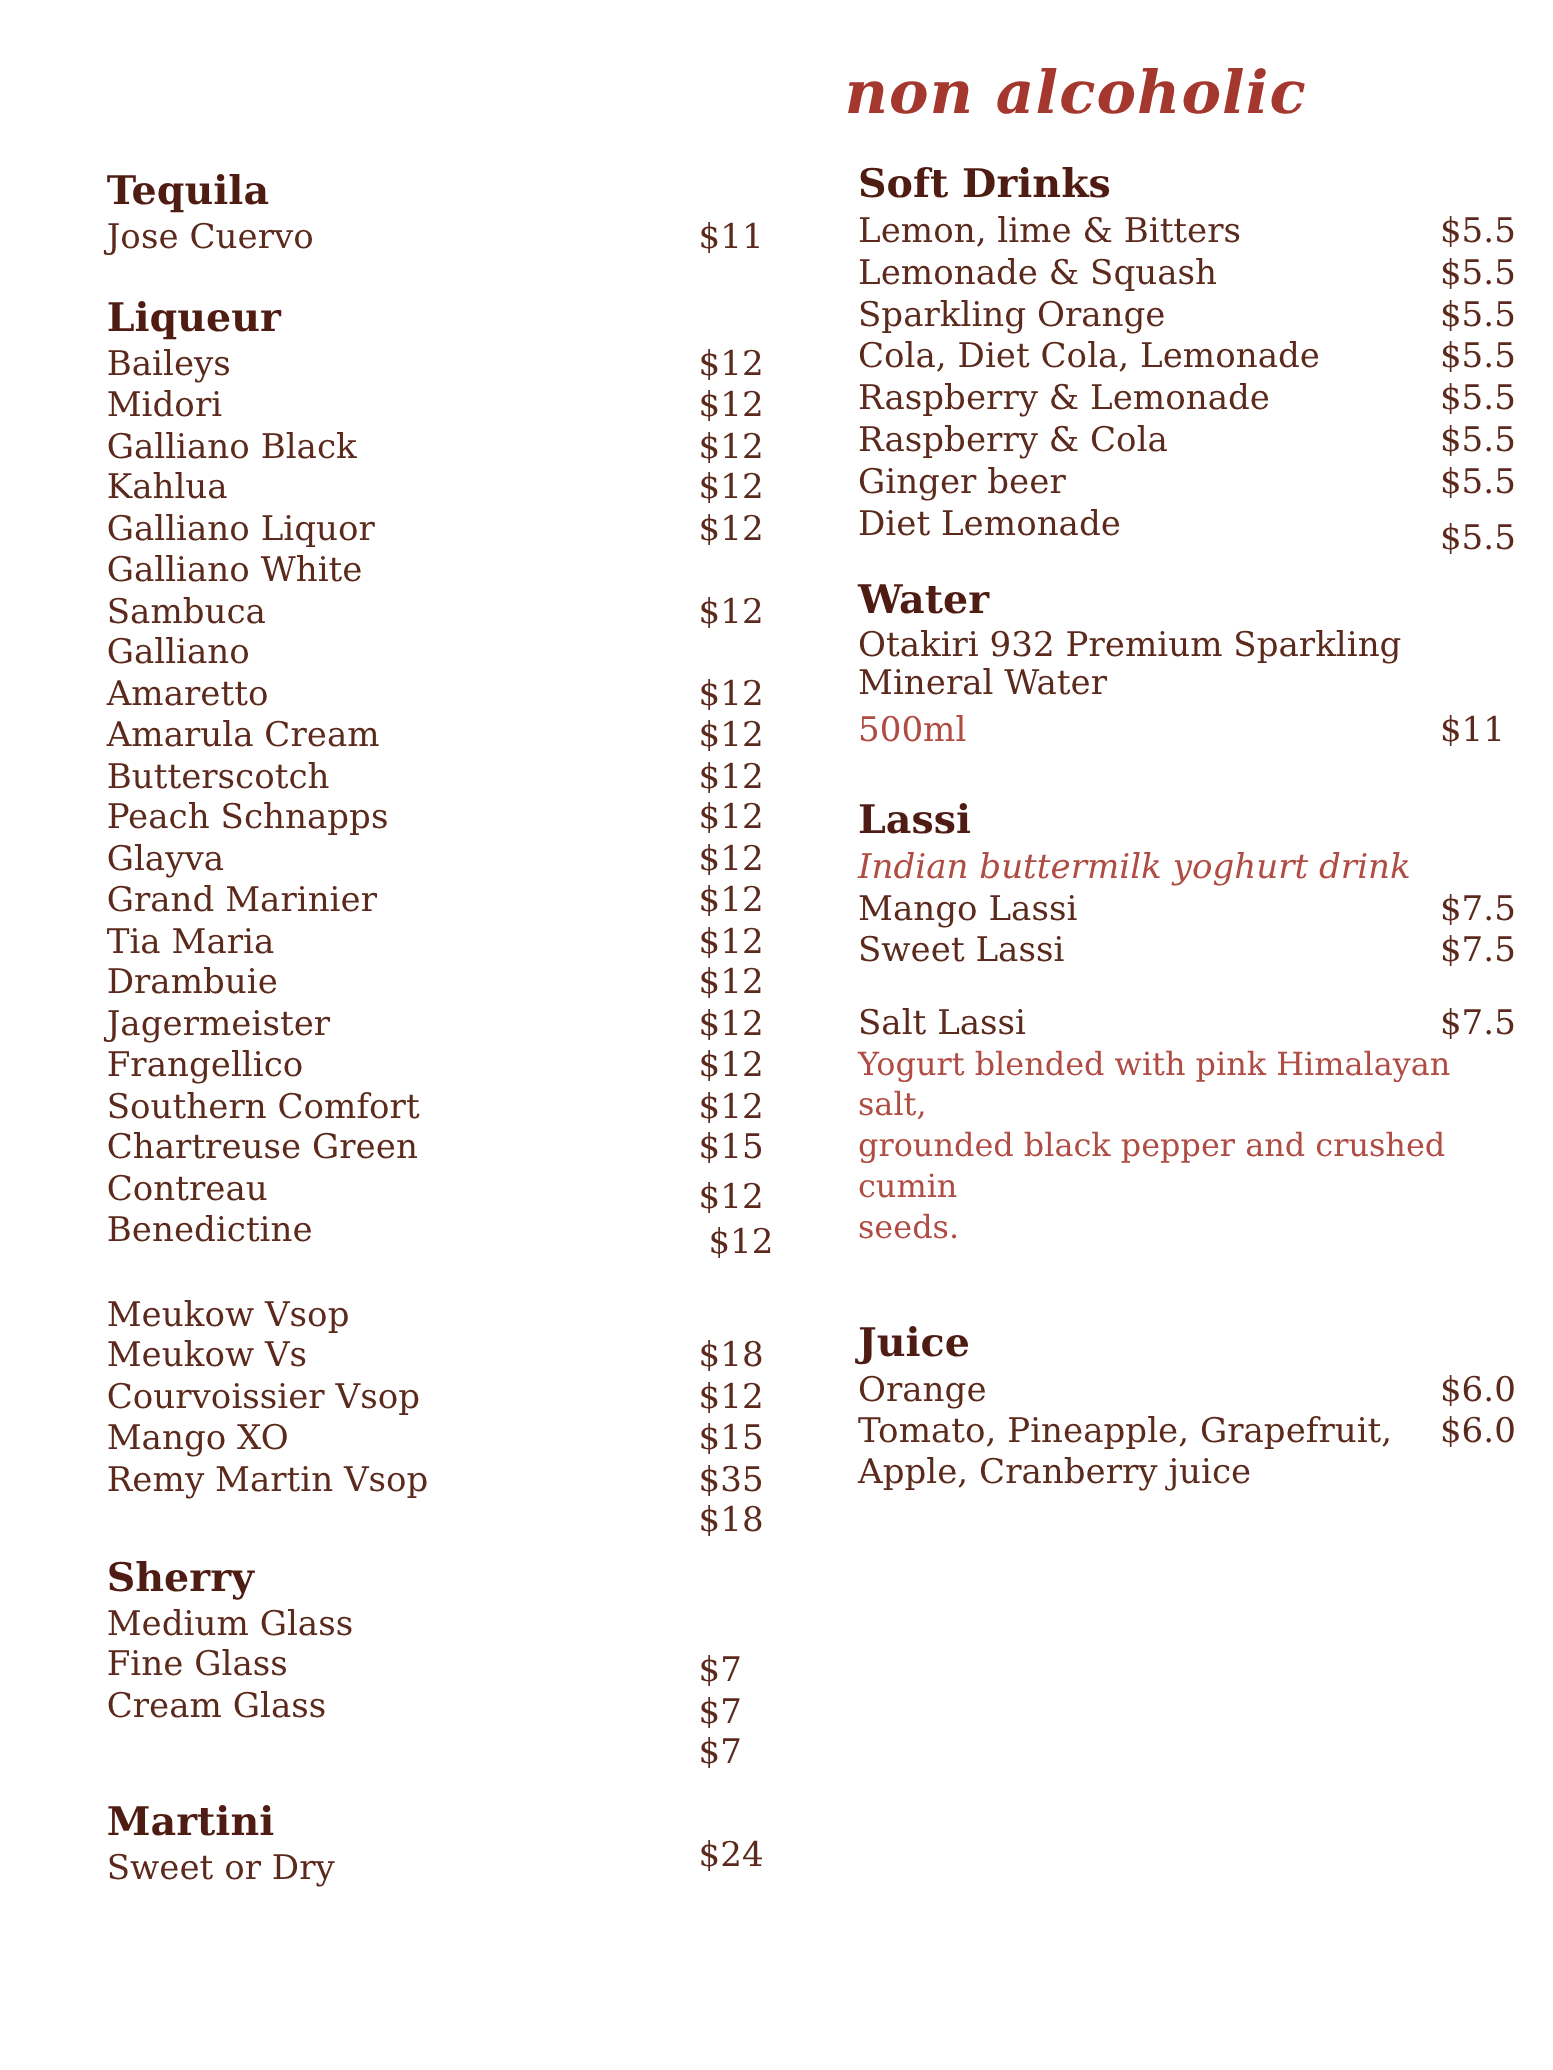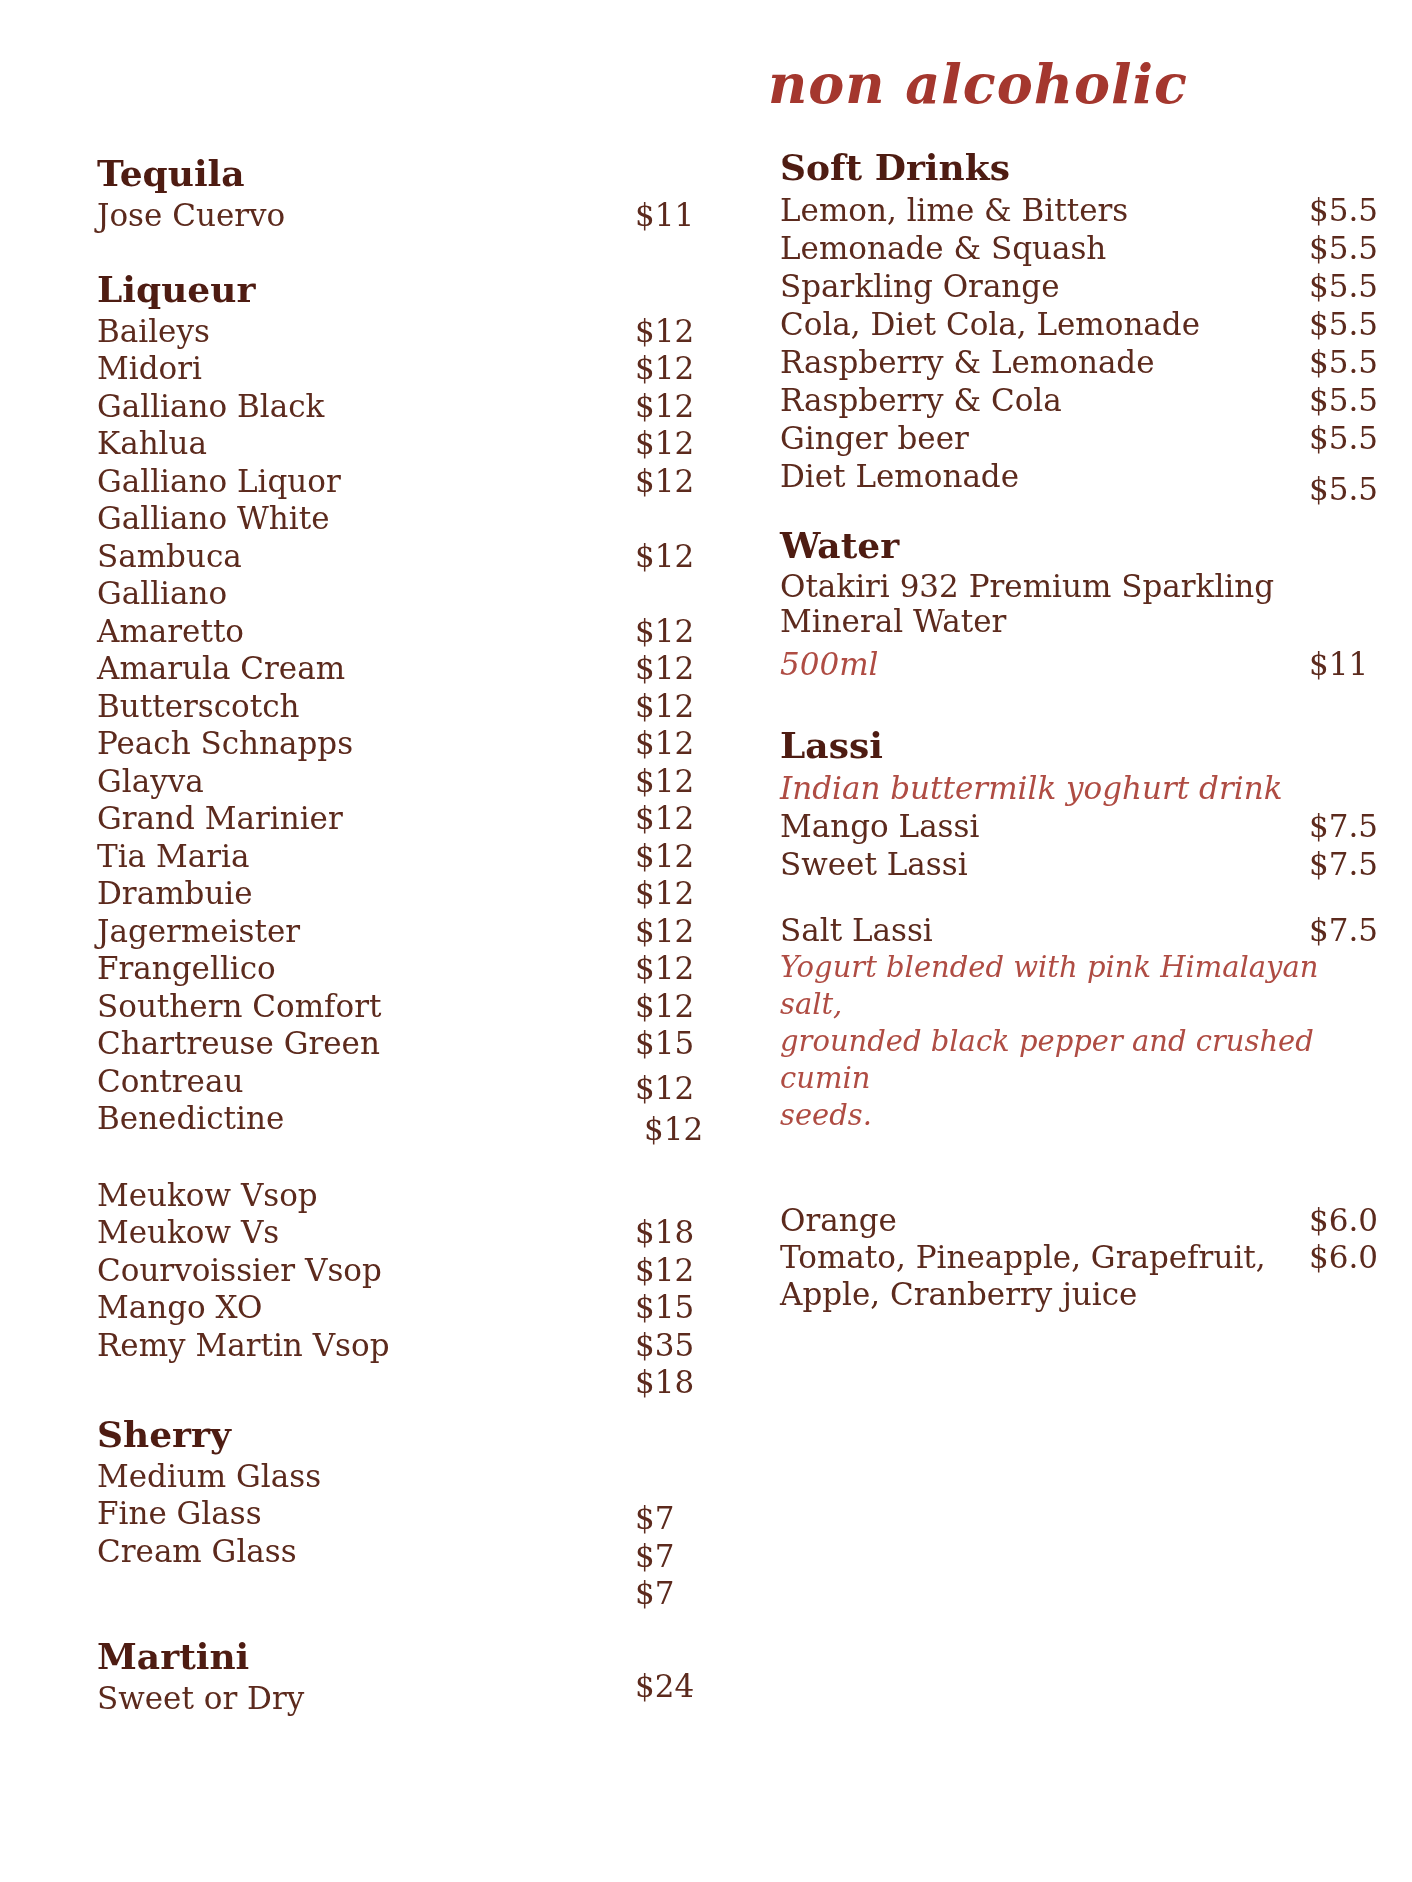--- a/index.html
+++ b/index.html
@@ -42,21 +42,21 @@
   .rows{margin:0;}
   .row{position:relative;line-height:37.5px;min-height:37.5px;font-size:31px;}
   .col-right .row{line-height:38px;min-height:38px;}
   .name{display:block;white-space:pre-line;}
   .price{position:absolute;top:0;white-space:nowrap;}
   .col-left  .row .price{left:538px;}
   .col-right .row .price{left:529px;}
 
   
   .row.accent .name,
-  .row.accent-desc .name{font-style:italic;color:#af4c43;}
+  .row.accent-desc .name{color:#af4c43;}
   .row.accent-desc{font-size:29px;}
 
   
   .col-left .sec-0{margin-top:0;}
   .col-left .sec-1{margin-top:34px;}
   .col-left .sec-2{margin-top:39px;}
   .col-left .sec-3{margin-top:3px;}
   .col-left .sec-4{margin-top:3px;}
   .col-left .sec-5{margin-top:28px;}
 
@@ -320,20 +320,21 @@
           </div>
           <div class="row accent-desc">
             <span class="name">Yogurt blended with pink Himalayan salt,
 grounded black pepper and crushed cumin
 seeds.</span>
             <span class="price"></span>
           </div>
         </div>
       </section>
       <section class="menu-section sec-3">
+        <h2 class="sec-heading">Juice</h2>
         <div class="rows">
           <div class="row">
             <span class="name">Orange</span>
             <span class="price">$6.0</span>
           </div>
           <div class="row">
             <span class="name">Tomato, Pineapple, Grapefruit,
 Apple, Cranberry juice</span>
             <span class="price">$6.0</span>
           </div>

